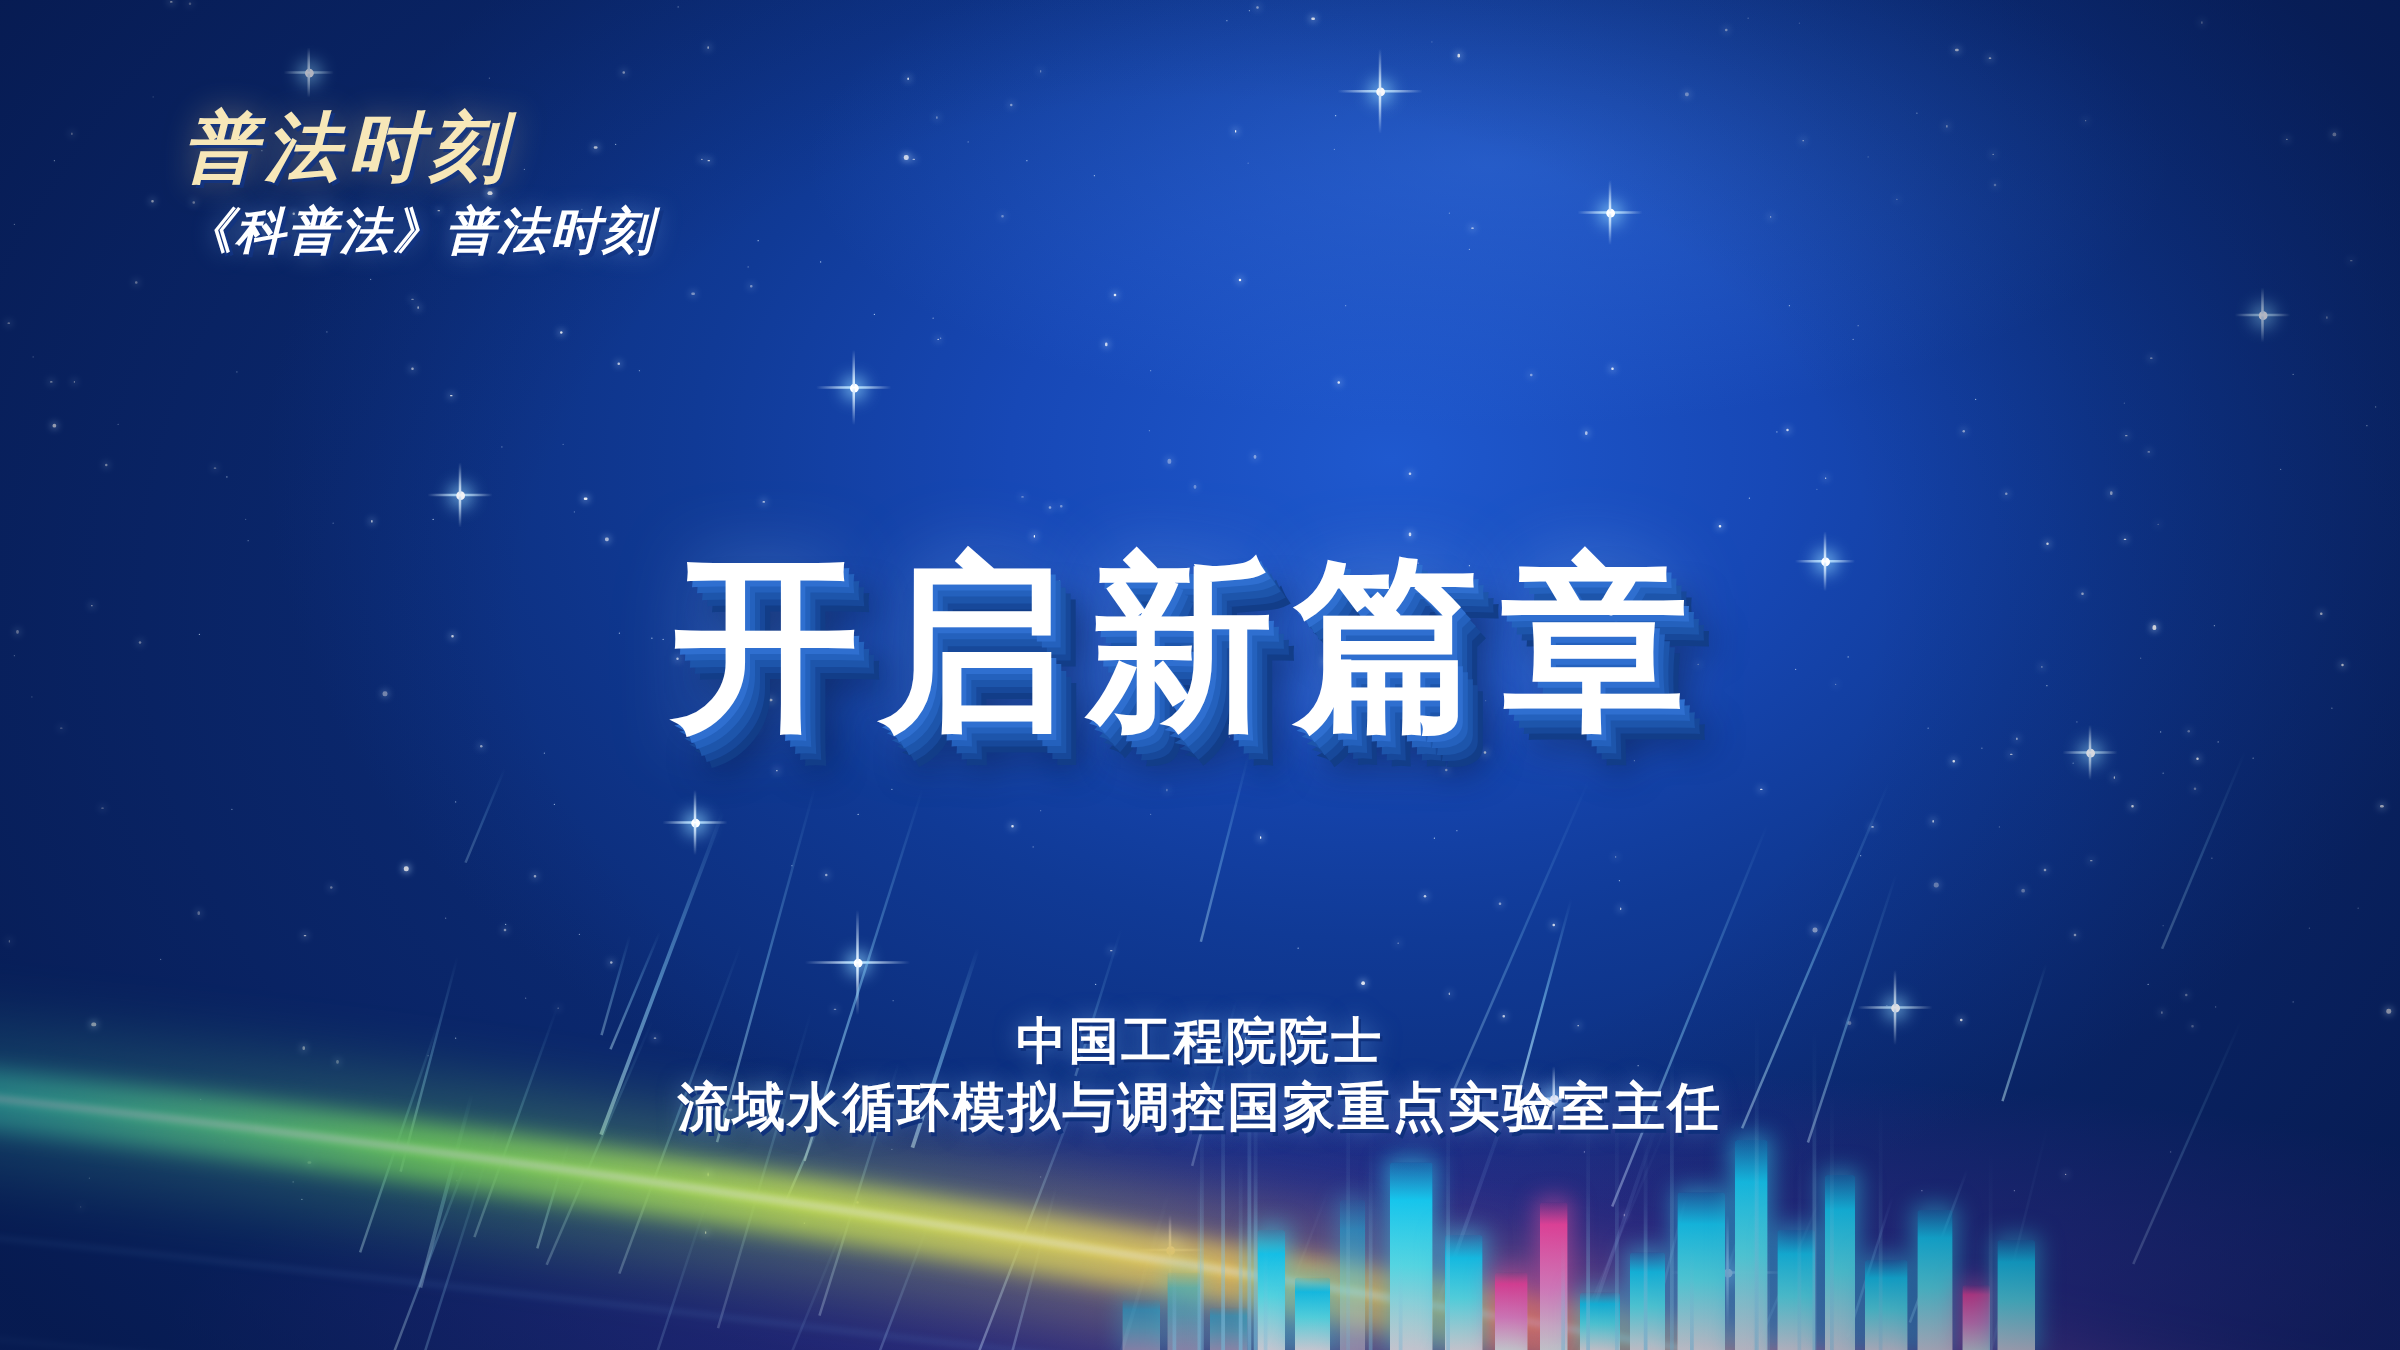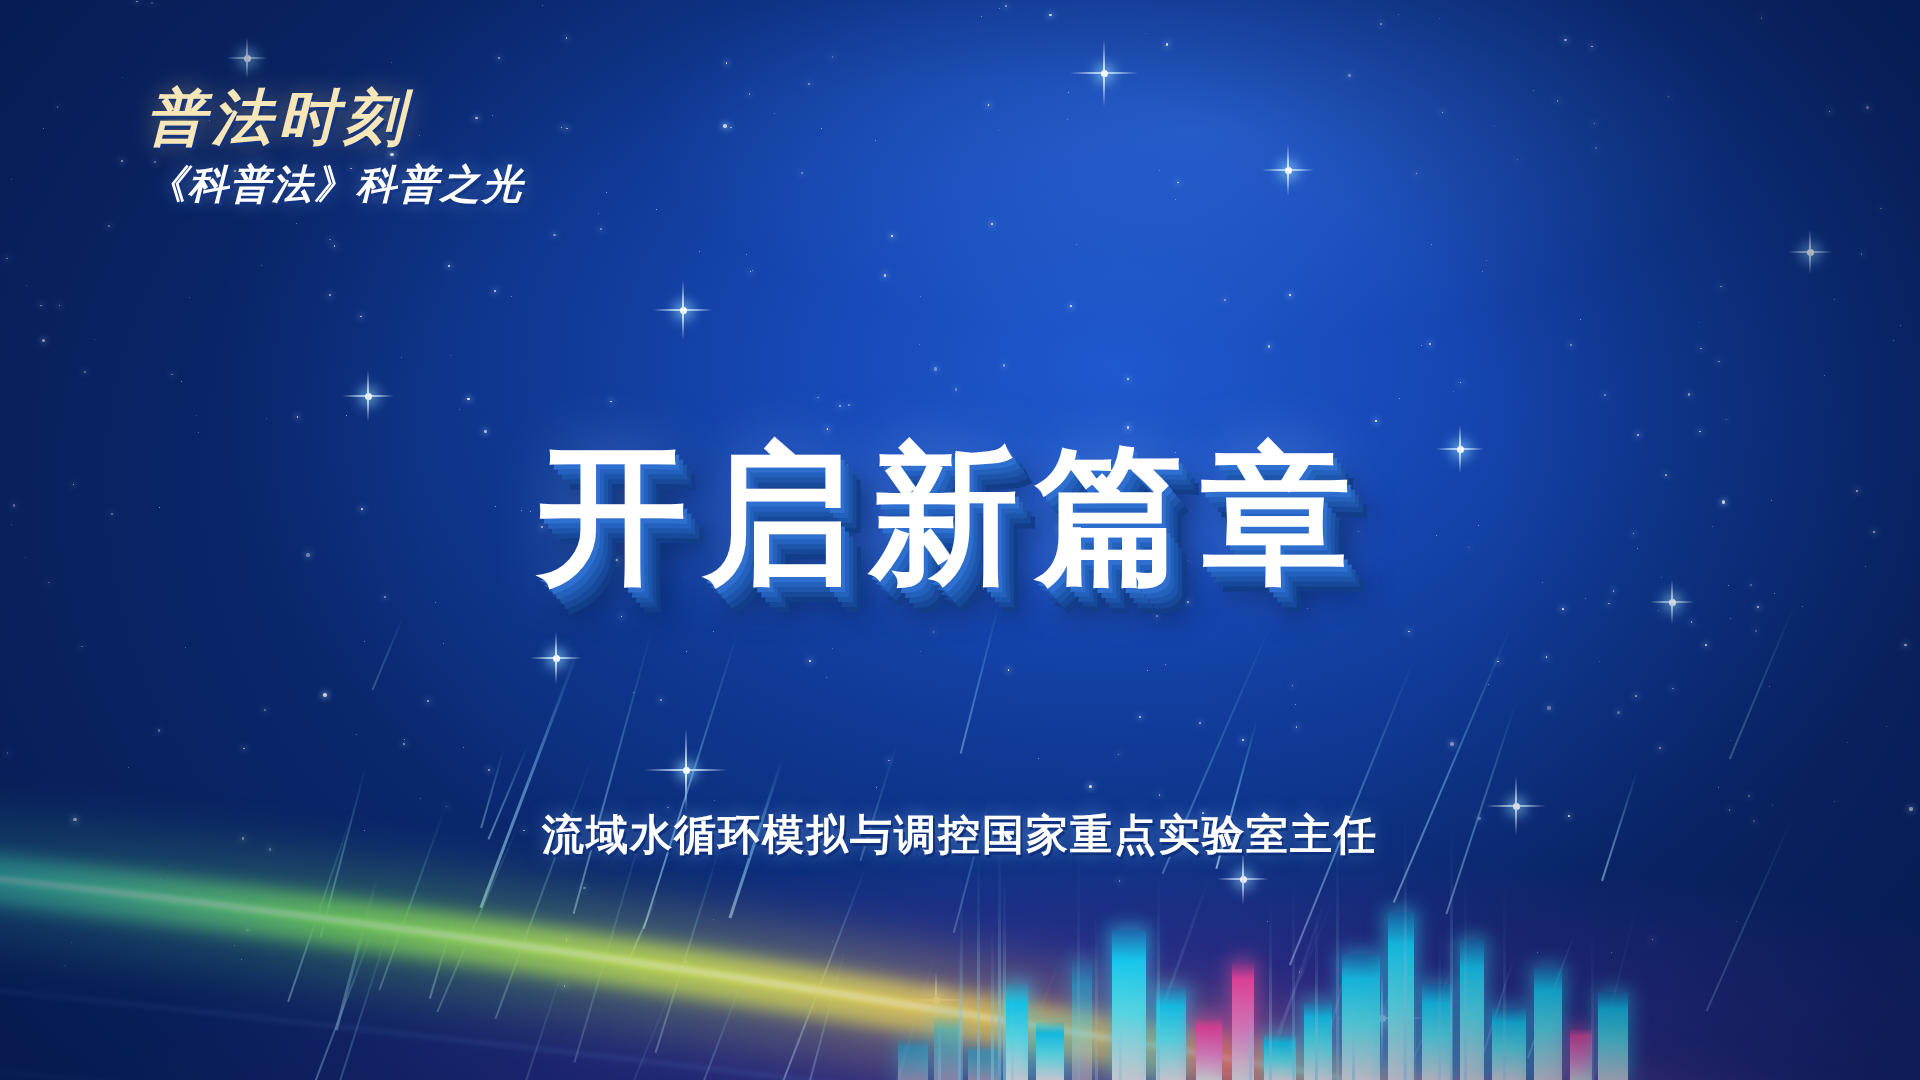--- a/index.html
+++ b/index.html
@@ -721,25 +721,26 @@
       <div class="col" style="left: 78px; height: 140px; opacity: 0.6;"></div>
       <div class="col" style="left: 58px; height: 69px; opacity: 0.63;"></div>
       <div class="col" style="left: 97px; height: 230px; opacity: 0.73;"></div>
       <div class="col" style="left: 524px; height: 268px; opacity: 0.51;"></div>
     </div>
 
   <div class="vignette"></div>
 
   <div class="brand">
     <div class="brand-main">普法时刻</div>
-    <div class="brand-sub">《科普法》科普之光</div>
+    <div class="brand-sub">《科普法》普法时刻</div>
   </div>
 
   <div class="headline">
     <span class="txt">开启新篇章</span>
   </div>
 
 
   <div class="credentials">
+    <div class="cred-line">中国工程院院士</div>
     <div class="cred-line second">流域水循环模拟与调控国家重点实验室主任</div>
   </div>
 
 </div>
 
 </body></html>

